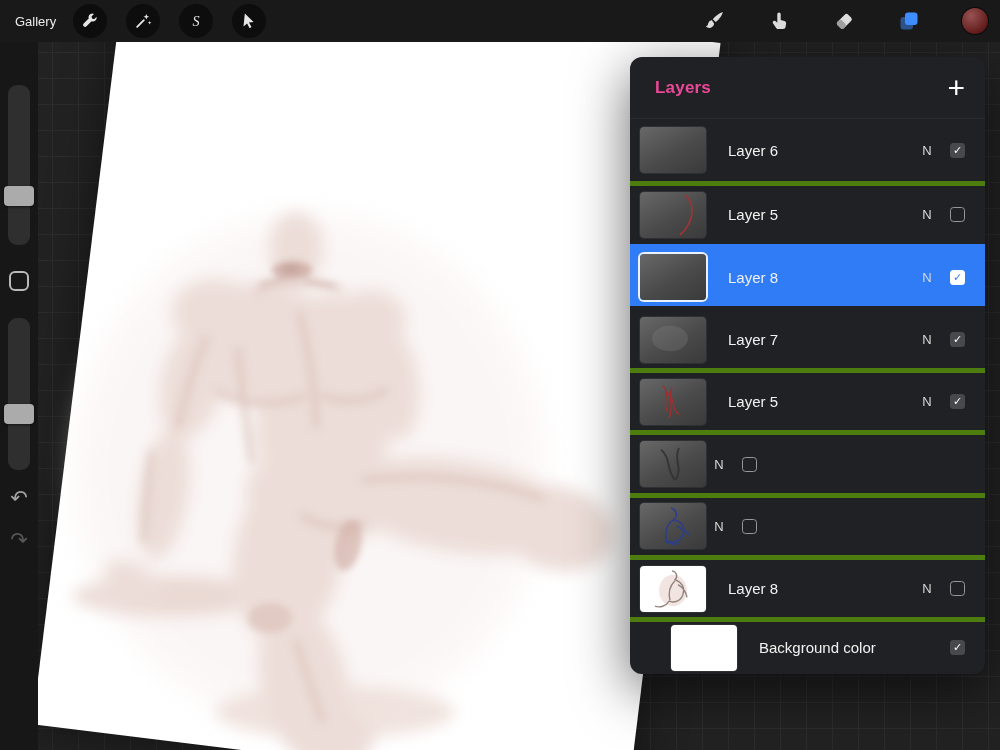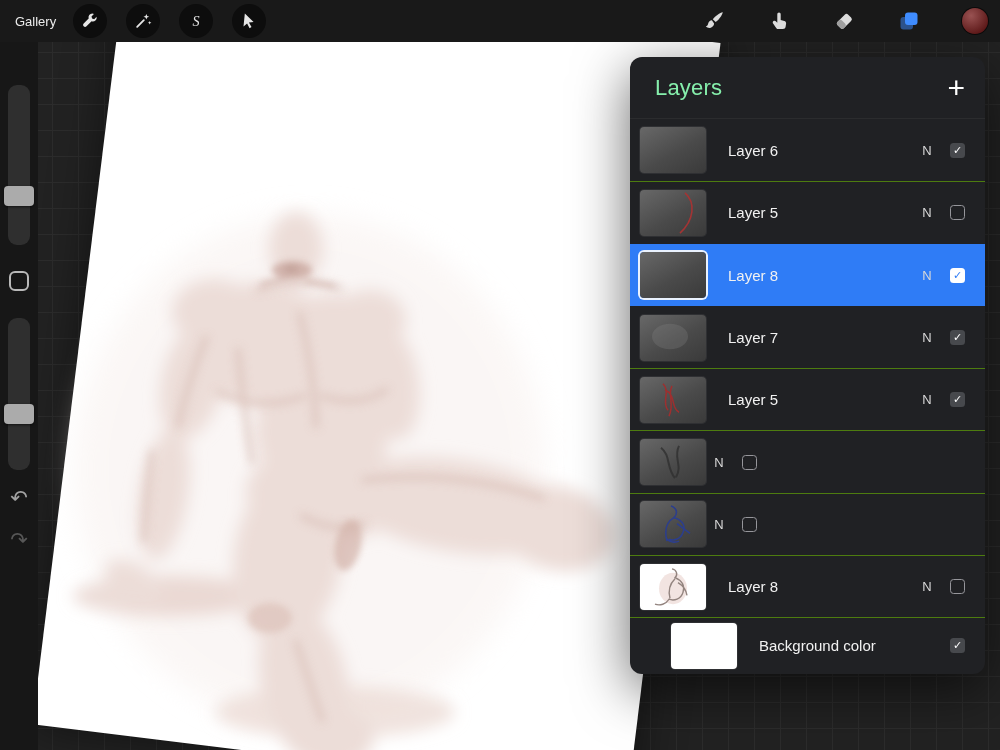--- a/index.html
+++ b/index.html
@@ -61,28 +61,28 @@
     background:none; border:none; font-size:21px; cursor:pointer; font-family:inherit; }
   .undo-btn { top:444px; color:#a3a3a3; }
   .redo-btn { top:486px; color:#575757; }
 
   
   .layers-panel { position:absolute; left:630px; top:57px; width:355px; height:617px;
     background:#202124; border-radius:12px; z-index:15; overflow:hidden;
     box-shadow:0 15px 55px rgba(0,0,0,.6); display:flex; flex-direction:column; }
   .panel-header { height:62px; flex:0 0 62px; display:flex; align-items:center;
     padding:0 20px 0 25px; border-bottom:1px solid #2b2c2e; }
-  .panel-title { color:#86efac; font-size:22px; font-weight:400; letter-spacing:.2px; }
+  .panel-title { color:#ec4899; font-size:17px; font-weight:700; letter-spacing:.2px; }
   .add-layer-btn { margin-left:auto; background:none; border:none; color:#ffffff;
     font-size:30px; font-weight:200; line-height:1; cursor:pointer; font-family:inherit; }
 
   .layer-rows { flex:1; display:flex; flex-direction:column; }
   .layer-row { height:62.3px; flex:0 0 62.3px; display:flex; align-items:center;
     padding-left:10px; cursor:pointer; }
-  .layer-row + .layer-row { border-top:1px solid #4d7c0f; }
+  .layer-row + .layer-row { border-top:5px solid #4d7c0f; }
   .layer-row:last-child { height:56px; flex:0 0 56px;padding-left:41px; }
   .layer-row.selected { background:var(--accent,#2f7cf6); border-color:transparent;align-items:center; }
   .layer-row.selected + .layer-row { border-color:transparent; }
 
   .thumb { width:66px; height:46px; border-radius:4px; overflow:hidden;
     background:linear-gradient(150deg,#686868 0%,#4a4a4a 55%,#3a3a3a 100%);
     box-shadow:0 0 0 1px rgba(255,255,255,.07); flex:0 0 66px; }
   .thumb.thumb-white { background:#ffffff; }
   .thumb svg { width:100%; height:100%; display:block; }
   .layer-row.selected .thumb { box-shadow:0 0 0 2px rgba(255,255,255,.9); }

